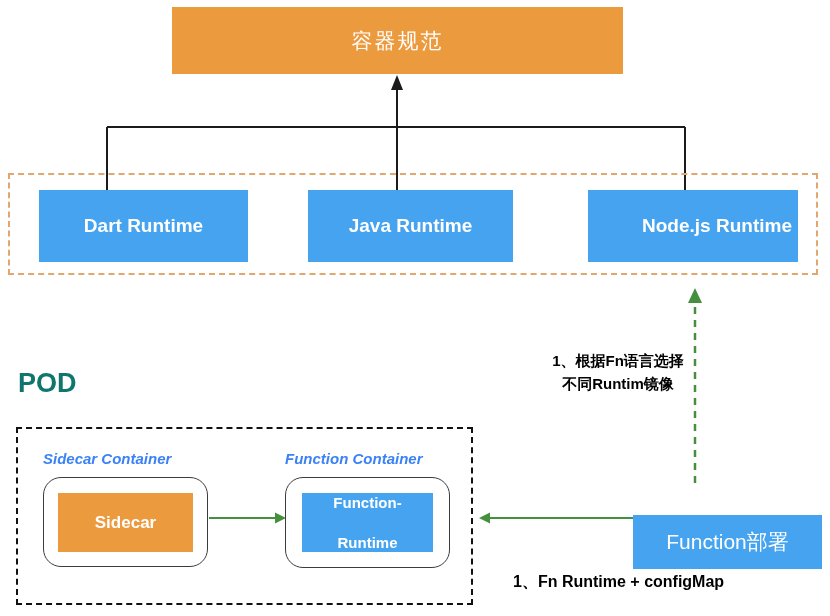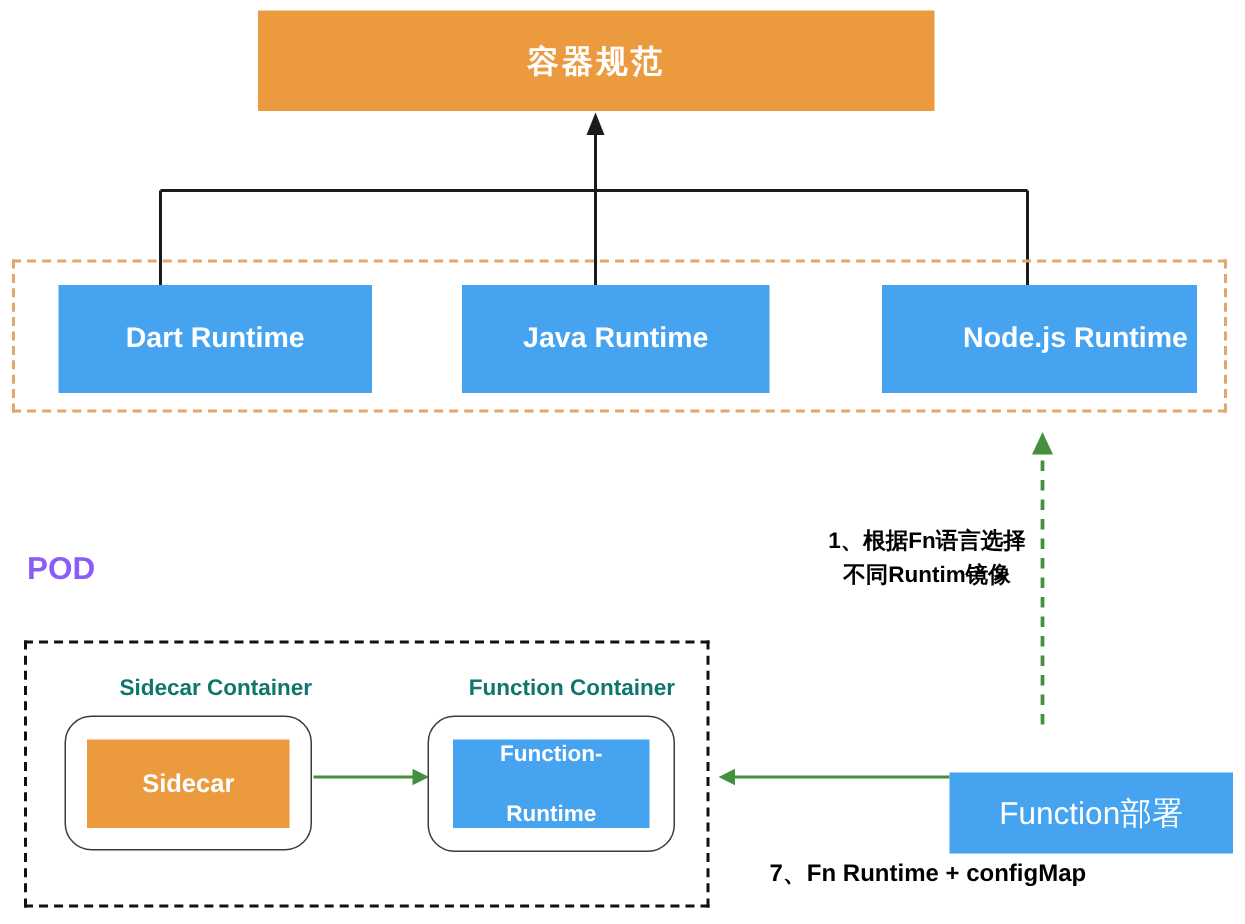--- a/index.html
+++ b/index.html
@@ -29,53 +29,54 @@
     text-align: center;
     z-index: 2;
   }
 
   .orange-fill { background: #EC9A3E; color: #ffffff; }
   .blue-fill   { background: #45A3F0; color: #ffffff; }
 
   
   .top-box {
     left: 172px; top: 7px; width: 451px; height: 67px;
-    font-size: 21px; font-weight: bold; letter-spacing: 2px;
+    font-size: 21px; font-weight: normal; letter-spacing: 2px;
   }
 
   
   .runtime-group {
     position: absolute;
     left: 8px; top: 173px; width: 810px; height: 102px;
     border: 2px dashed #E2A76C;
     z-index: 1;
   }
   .runtime-box { font-size: 19px; font-weight: bold; }
   .dart-box { left: 39px;  top: 190px; width: 209px; height: 72px; }
   .java-box { left: 308px; top: 190px; width: 205px; height: 72px; }
   .node-box { left: 588px; top: 190px; width: 210px; height: 72px; padding-left: 48px; }
 
   
   .pod-title {
     position: absolute;
     left: 18px; top: 368px;
-    font-size: 21px; font-weight: bold; color: #8b5cf6;
+    font-size: 27px; font-weight: bold; color: #0f766e;
     z-index: 2;
   }
   .pod-box {
     position: absolute;
     left: 16px; top: 427px; width: 457px; height: 178px;
     border: 2.5px dashed #111111;
     z-index: 1;
   }
   .container-label {
     position: absolute;
-    font-size: 15px; font-weight: bold; color: #0f766e;
-    text-align: right;
+    font-size: 15px; font-weight: bold; color: #3b82f6;
+    text-align: left;
     z-index: 2;
+    font-style: italic;
   }
   .sidecar-label  { left: 43px;  top: 450px; width: 165px; }
   .function-label { left: 285px; top: 450px; width: 165px; }
 
   .round-rect {
     position: absolute;
     border: 1.5px solid #3c3c3c;
     border-radius: 18px;
     background: #ffffff;
     z-index: 2;
@@ -167,15 +168,15 @@
     <span>Function-</span>
     <span>Runtime</span>
   </div>
 
   <div class="node blue-fill fn-deploy">Function部署</div>
 
   <div class="annotation ann-step1">
     <div>1、根据Fn语言选择</div>
     <div>不同Runtim镜像</div>
   </div>
-  <div class="annotation ann-step2">7、Fn Runtime + configMap</div>
+  <div class="annotation ann-step2">1、Fn Runtime + configMap</div>
 
 </div>
 
 </body></html>

